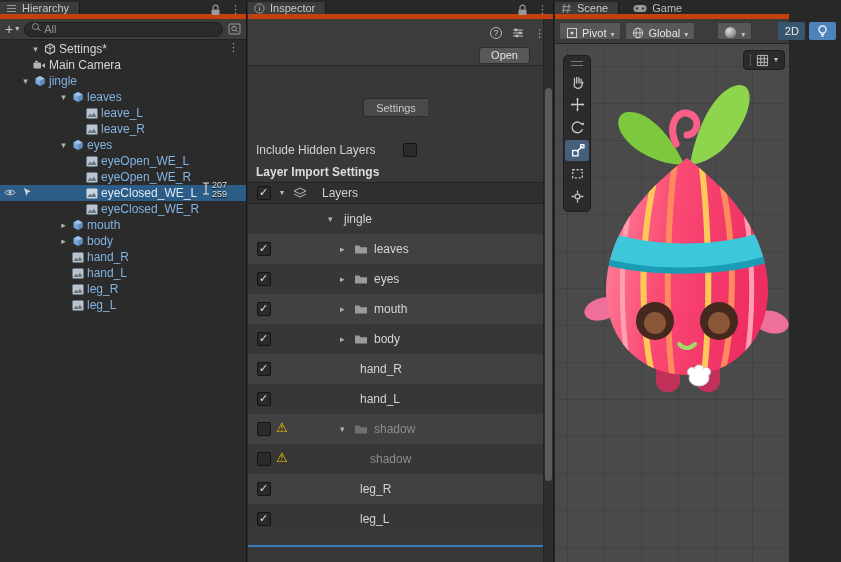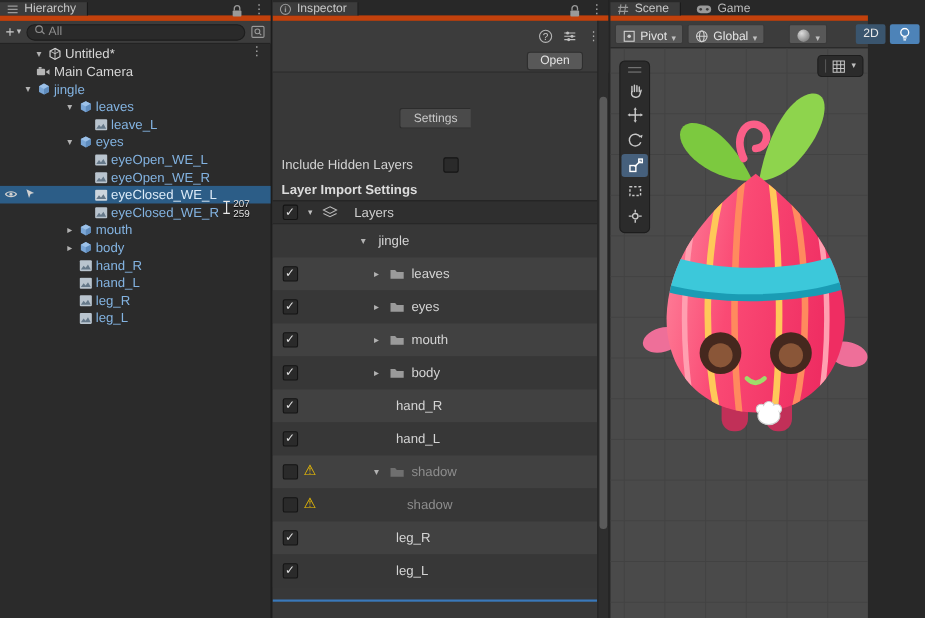--- a/index.html
+++ b/index.html
@@ -132,21 +132,21 @@
 
     <div class="tree">
       <div class="trow d0">
         <span class="arrow">▾</span>
         <span class="ticon">
             <svg width="12" height="12" viewBox="0 0 12 12">
               <path d="M6,1 10.5,3.4 V8.6 L6,11 1.5,8.6 V3.4 Z" fill="none" stroke="#cfcfcf" stroke-width="1.1"></path>
               <path d="M6,1 V11 M1.5,3.4 6,5.8 10.5,3.4" fill="none" stroke="#cfcfcf" stroke-width="0.8"></path>
             </svg>
           </span>
-        <span class="lbl t-white">Untitled*</span>
+        <span class="lbl t-white">Settings*</span>
         <span class="row-kebab kebab">⋮</span>
       </div>
       <div class="trow d1">
         <span class="arrow"></span>
         <span class="ticon">
             <svg width="13" height="10" viewBox="0 0 13 10">
               <rect x="0.5" y="2.5" width="7.5" height="6" rx="1" fill="#b5b5b5"></rect>
               <path d="M8.5,5.5 12,3 v5 Z" fill="#b5b5b5"></path>
               <rect x="2" y="0.8" width="3" height="1.6" rx="0.8" fill="#b5b5b5"></rect>
             </svg>
@@ -177,20 +177,30 @@
       </div>
       <div class="trow d3">
         <span class="arrow"></span>
         <span class="ticon">
             <svg width="12" height="11" viewBox="0 0 12 11">
               <rect x="0.5" y="0.5" width="11" height="10" rx="1" fill="#b9c4ce"></rect>
               <path d="M1.5,9 4,5.5 5.8,7.5 8,4.5 10.5,9 Z" fill="#66798a"></path>
             </svg>
           </span>
         <span class="lbl t-blue">leave_L</span>
+      </div>
+      <div class="trow d3">
+        <span class="arrow"></span>
+        <span class="ticon">
+            <svg width="12" height="11" viewBox="0 0 12 11">
+              <rect x="0.5" y="0.5" width="11" height="10" rx="1" fill="#b9c4ce"></rect>
+              <path d="M1.5,9 4,5.5 5.8,7.5 8,4.5 10.5,9 Z" fill="#66798a"></path>
+            </svg>
+          </span>
+        <span class="lbl t-blue">leave_R</span>
       </div>
       <div class="trow d2">
         <span class="arrow">▾</span>
         <span class="ticon">
             <svg width="12" height="12" viewBox="0 0 12 12">
               <path d="M6,1 10.5,3.4 V8.6 L6,11 1.5,8.6 V3.4 Z" fill="#7ba7d7"></path>
               <path d="M1.5,3.4 6,5.8 10.5,3.4 6,1 Z" fill="#9cc1e8"></path>
               <path d="M6,5.8 V11 L10.5,8.6 V3.4 Z" fill="#5f8cbd"></path>
             </svg>
           </span>

